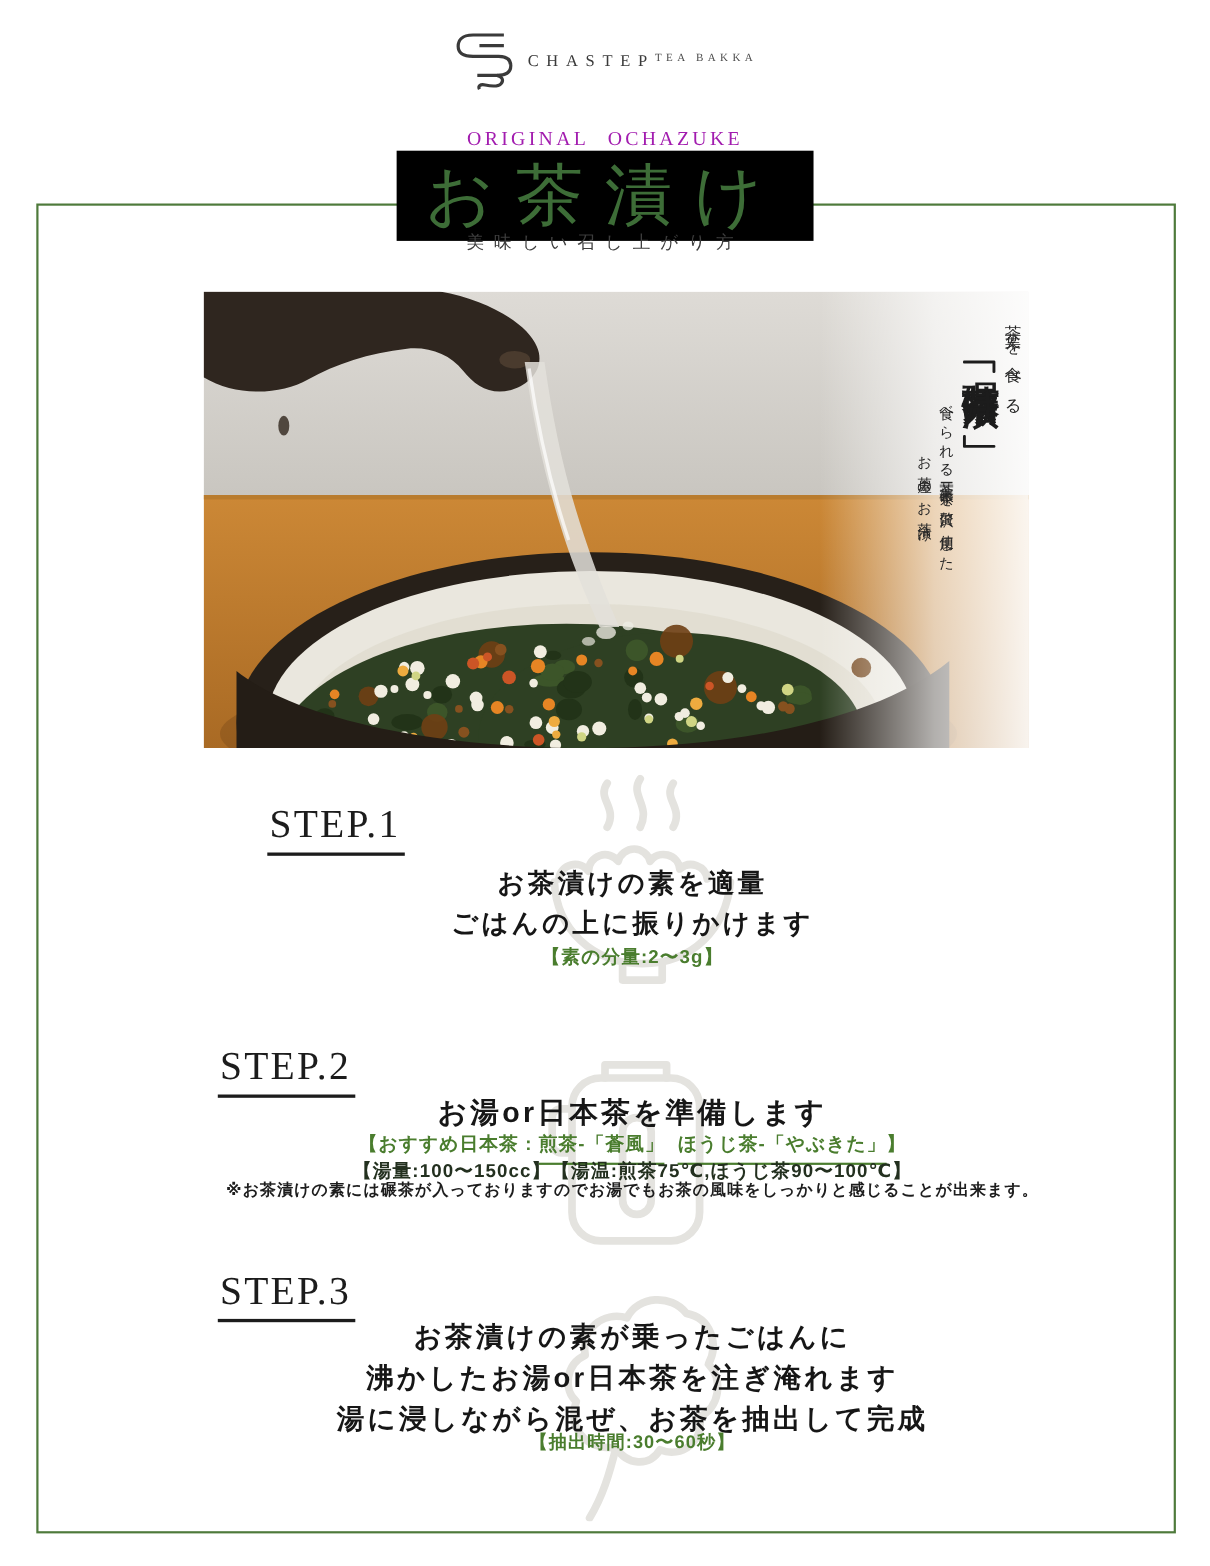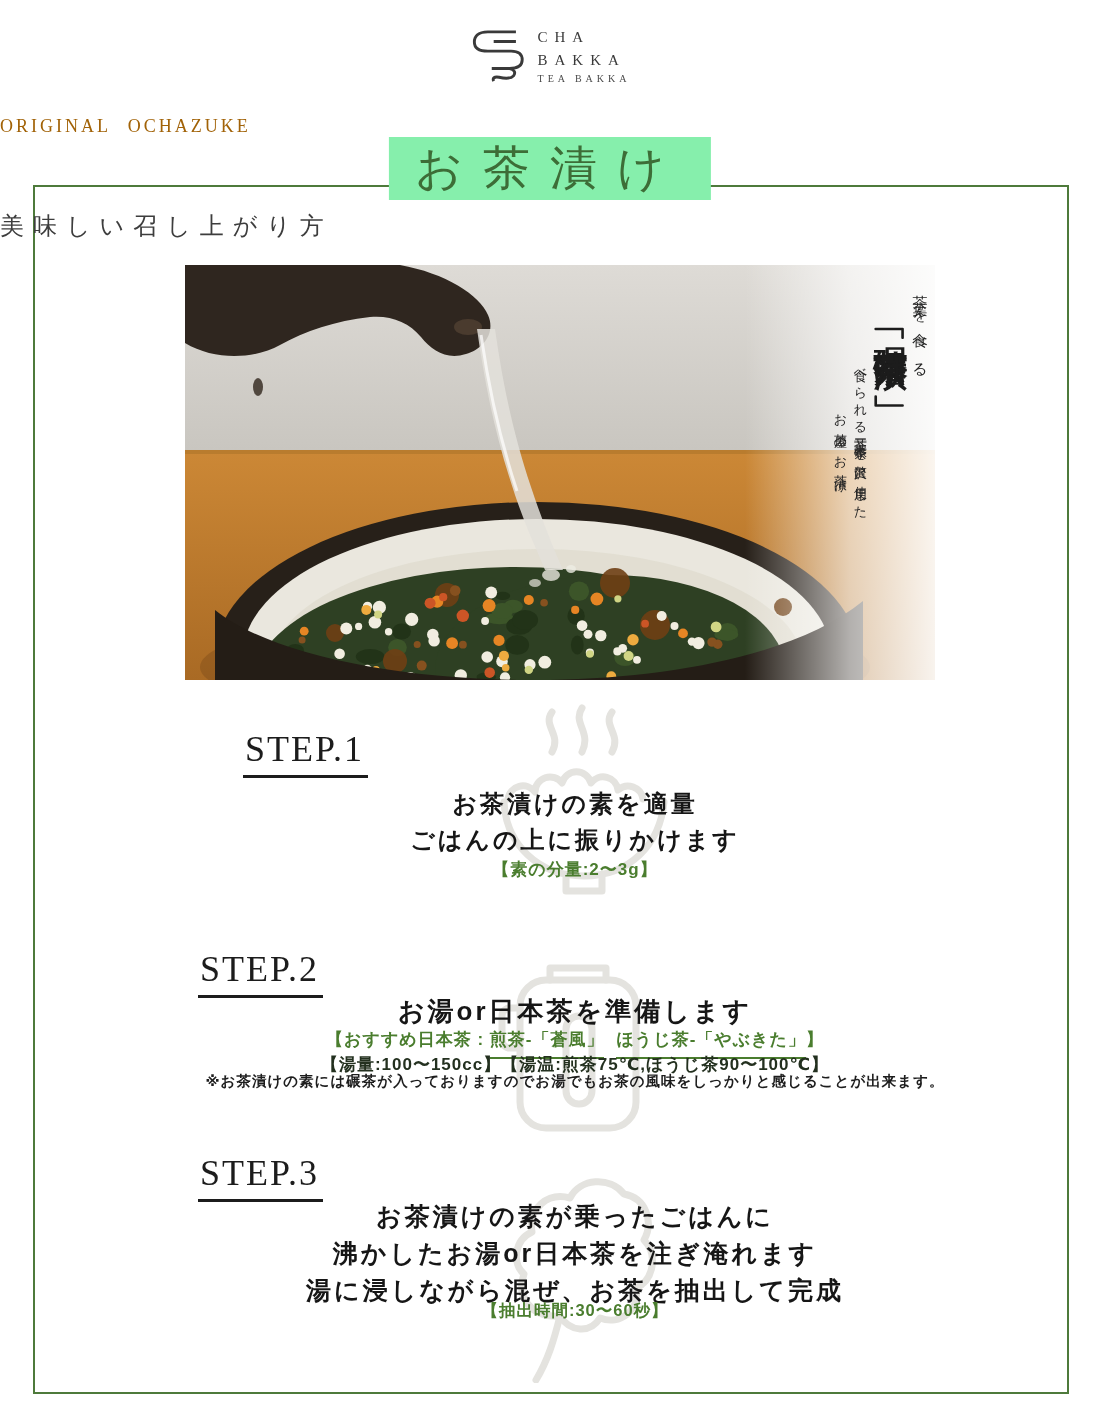--- a/index.html
+++ b/index.html
@@ -5,43 +5,43 @@
   html,body{margin:0;padding:0;background:#ffffff;}
   .page{
     position:relative;width:1100px;height:1424px;margin:0 auto;
     background:#ffffff;overflow:hidden;
     font-family:"Liberation Sans","DejaVu Sans",sans-serif;
     color:#1f1f1f;
   }
   
   .logo{position:absolute;top:16px;left:50%;transform:translateX(-50%);display:flex;align-items:center;gap:10px;}
   .logo-mark{width:58px;height:80px;}
-  .logo-text{display:flex;flex-direction:column;line-height:1.5;}
+  .logo-text{display:flex;flex-direction:row;line-height:1.5;}
   .logo-line1,.logo-line2{font-size:15px;letter-spacing:7px;color:#3a3a3a;font-family:"Liberation Serif","DejaVu Serif",serif;}
   .logo-line3{font-size:10px;letter-spacing:4px;color:#4a4a4a;font-family:"Liberation Serif","DejaVu Serif",serif;}
   .eyebrow{
-    position:absolute;top:116px;left:0;width:100%;text-align:left;
+    position:absolute;top:116px;left:0;width:100%;text-align:center;
     font-family:"Liberation Serif","DejaVu Serif",serif;
-    font-size:18px;letter-spacing:3px;word-spacing:10px;color:#a16207;
+    font-size:18px;letter-spacing:3px;word-spacing:10px;color:#a21caf;
   }
   
   .frame{
     position:absolute;left:33px;top:185px;width:1032px;height:1205px;
     border:2px solid #4e7a3b;z-index:1;
   }
   .main-title{
     position:absolute;top:137px;left:50%;transform:translateX(-50%);
-    background:#86efac;padding:0 26px;z-index:2;white-space:nowrap;
+    background:#000000;padding:0 26px;z-index:2;white-space:nowrap;
     font-family:"Liberation Serif","DejaVu Serif",serif;
-    font-size:47px;letter-spacing:20px;color:#3d6d37;font-weight:500;
+    font-size:61px;letter-spacing:20px;color:#3d6d37;font-weight:500;
   }
   .sub-title{
-    position:absolute;top:210px;left:0;width:100%;text-align:left;z-index:2;
+    position:absolute;top:210px;left:0;width:100%;text-align:center;z-index:2;
     font-family:Liberation Mono, monospace;
-    font-size:24px;letter-spacing:9px;color:#3d3d3d;
+    font-size:16px;letter-spacing:9px;color:#3d3d3d;
   }
   
   .hero{
     position:absolute;left:185px;top:265px;width:750px;height:415px;
     z-index:3;overflow:hidden;
   }
   .hero svg.photo{position:absolute;left:0;top:0;}
   .hero .white-fade{
     position:absolute;right:0;top:0;width:190px;height:100%;
     background:linear-gradient(to left,rgba(255,255,255,0.92) 0%,rgba(255,255,255,0.65) 45%,rgba(255,255,255,0) 100%);
@@ -80,21 +80,21 @@
   <div class="logo">
     <svg class="logo-mark" viewBox="0 0 120 120">
       <g fill="none" stroke="#3a3a3a" stroke-width="6" stroke-linecap="butt">
         <path d="M 96,10 L 38,10 C 16,10 10,21 10,31 C 10,44 20,50 38,50 L 86,50 C 103,50 109,58 109,68 C 109,80 99,86 83,86 L 46,86"></path>
         <path d="M 96,30 L 50,30"></path>
         <path d="M 83,86 C 93,88 96,95 91,101 C 85,108 70,106 61,104 C 51,102 47,106 50,112"></path>
       </g>
     </svg>
     <div class="logo-text">
       <span class="logo-line1">CHA</span>
-      <span class="logo-line2">BAKKA</span>
+      <span class="logo-line2">STEP</span>
       <span class="logo-line3">TEA BAKKA</span>
     </div>
   </div>
 
   <div class="eyebrow">ORIGINAL OCHAZUKE</div>
   <div class="frame"></div>
   <div class="main-title">お茶漬け</div>
   <div class="sub-title">美味しい召し上がり方</div>
 
   <div class="hero">

